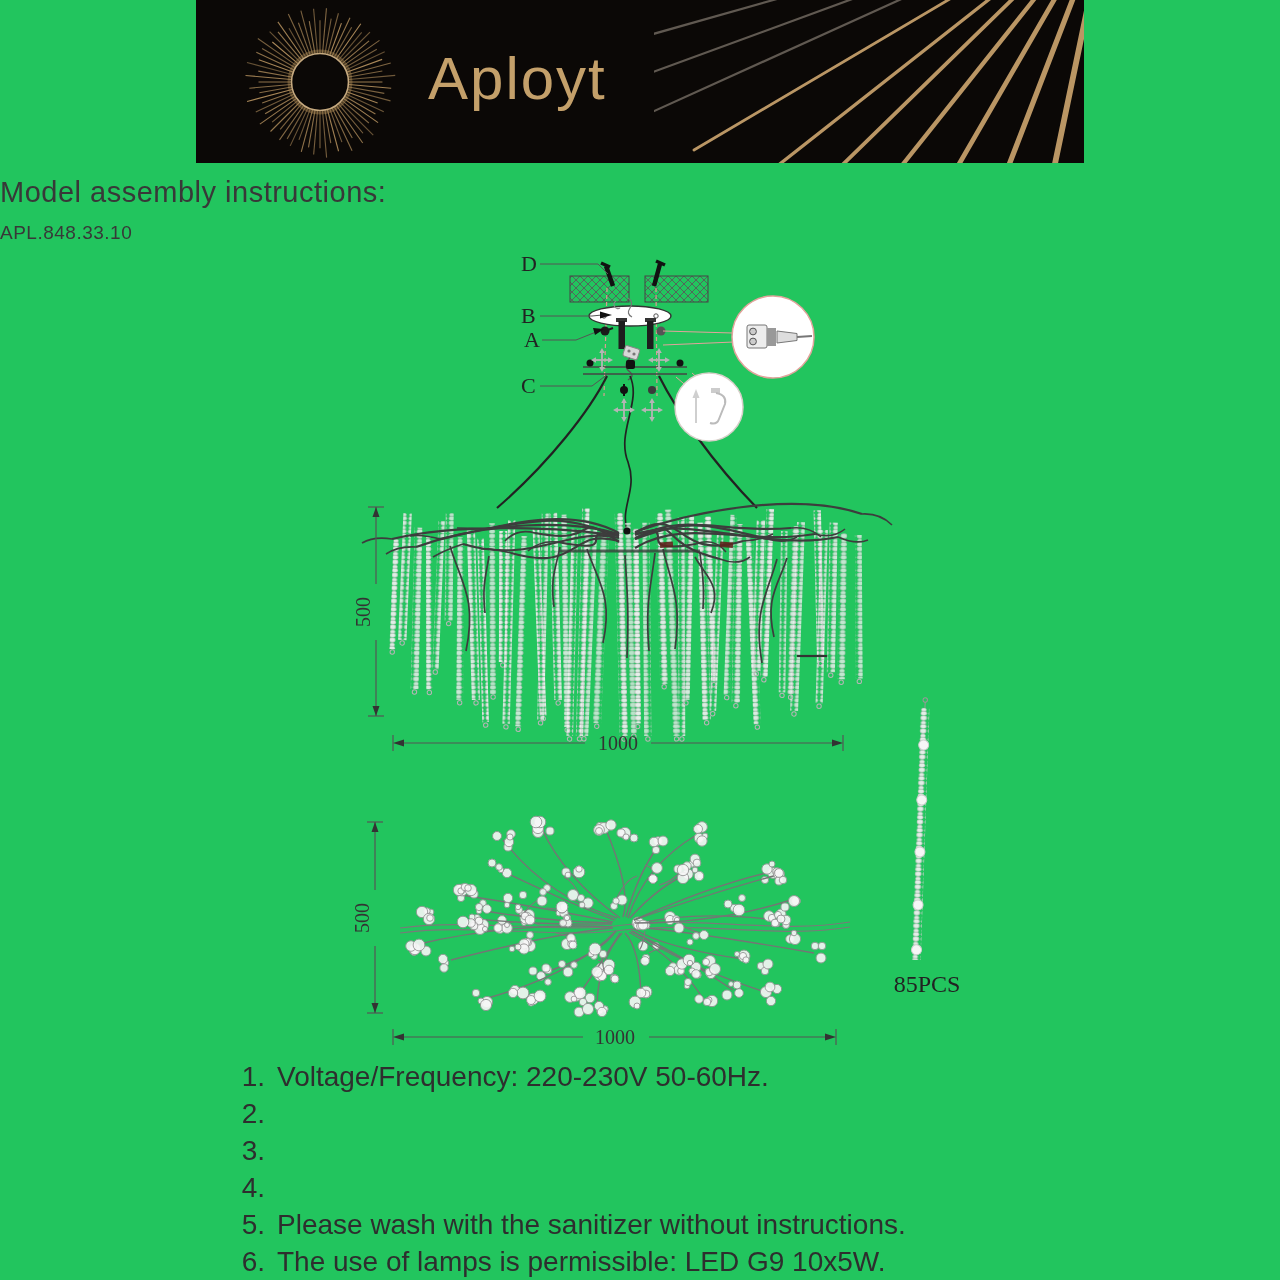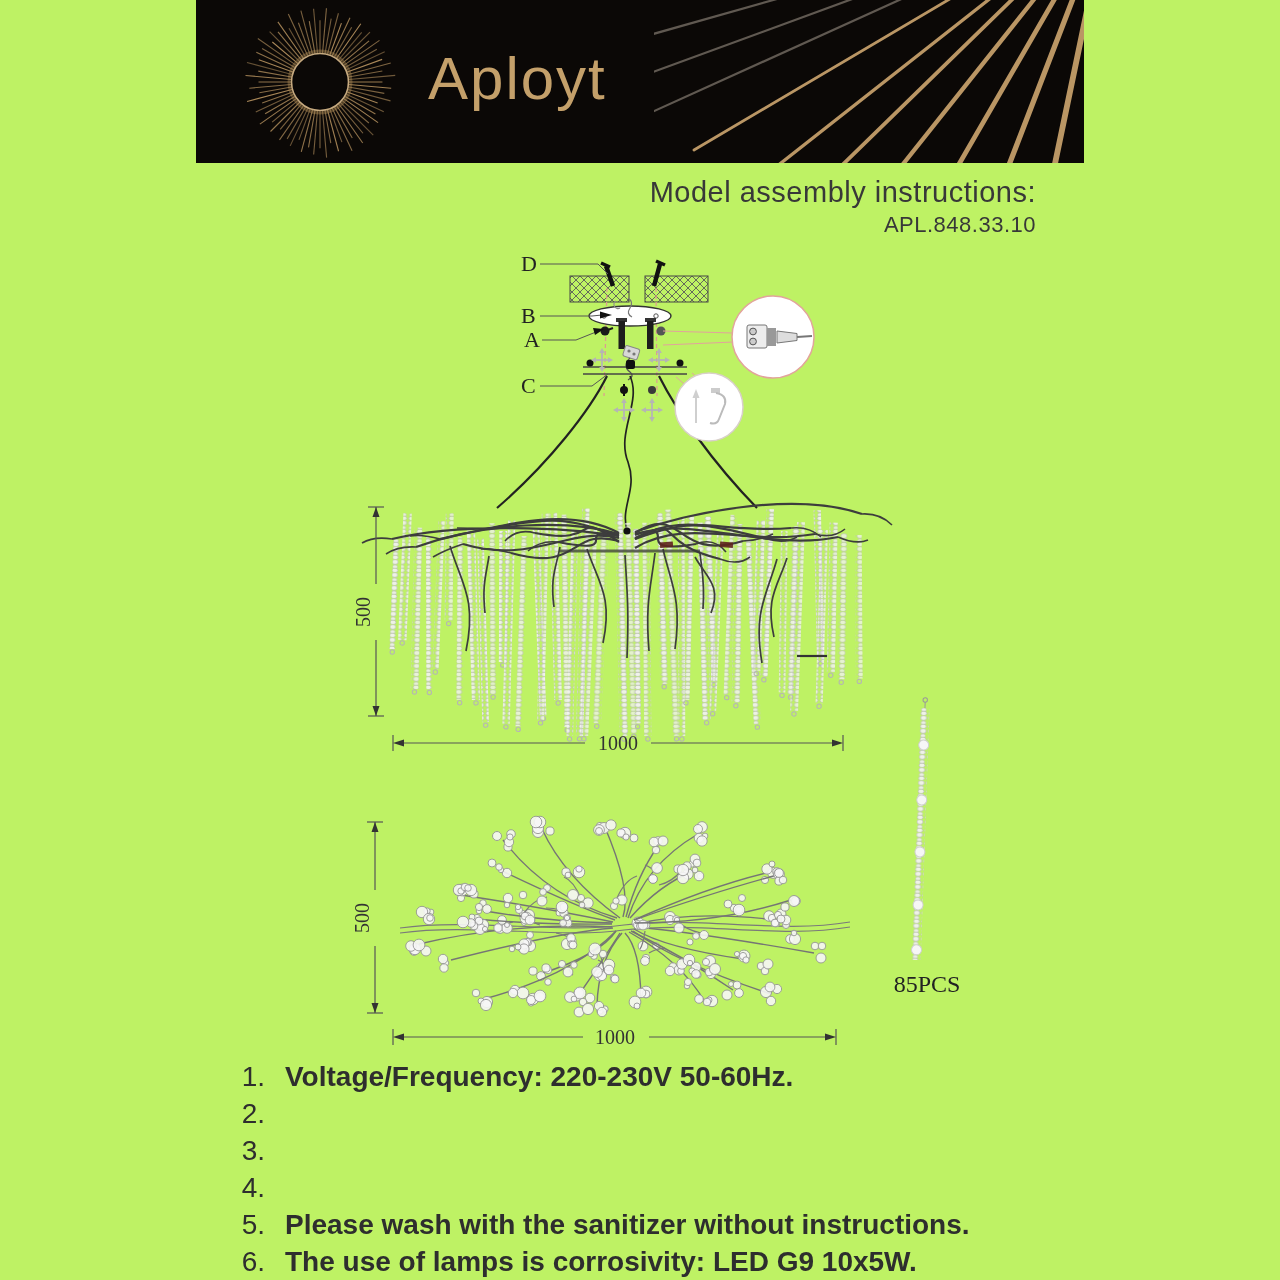--- a/index.html
+++ b/index.html
@@ -1,37 +1,37 @@
 <!DOCTYPE html>
 <html><head>
 <meta charset="utf-8">
 <style>
   html,body{margin:0;padding:0;background:#ffffff;}
-  .page{position:relative;width:1280px;height:1280px;background:#bef264;overflow:hidden;
+  .page{position:relative;width:1280px;height:1280px;background:#22c55e;overflow:hidden;
         font-family:"Liberation Sans",sans-serif;}
   
   .header{position:absolute;left:196px;top:0;width:888px;height:163px;background:#0b0806;}
   .logo{position:absolute;left:48px;top:6px;width:152px;height:152px;}
   .brand{position:absolute;left:232px;top:44px;font-size:60px;letter-spacing:2px;
          color:#c4a06a;font-family:"Liberation Sans",sans-serif;font-weight:400;}
   .fan{position:absolute;right:0;top:0;width:430px;height:163px;}
   
-  .titleblock{position:absolute;left:0;top:176px;width:1036px;text-align:right;color:#383838;}
+  .titleblock{position:absolute;left:0;top:176px;width:1036px;text-align:left;color:#383838;}
   .t1{font-size:29px;font-weight:500;letter-spacing:.5px;}
-  .t2{font-size:22px;font-weight:500;margin-top:3px;letter-spacing:.5px;}
+  .t2{font-size:19px;font-weight:500;margin-top:13px;letter-spacing:.5px;}
   
   .diagram{position:absolute;left:0;top:0;width:1280px;height:1280px;}
   .dimtext{font-family:"Liberation Serif","DejaVu Serif",serif;font-size:20px;fill:#333;}
   .ltext{font-family:"Liberation Serif","DejaVu Serif",serif;font-size:22px;fill:#222;}
   .pcstext{font-family:"Liberation Serif","DejaVu Serif",serif;font-size:24px;fill:#222;}
   
   .instructions{position:absolute;left:225px;top:1058px;width:840px;color:#2e2e2e;}
   .irow{display:flex;align-items:baseline;line-height:37px;font-size:28px;font-weight:500;}
   .inum{width:40px;text-align:right;flex:none;}
-  .itext{margin-left:20px;white-space:nowrap;font-weight:bold;}
+  .itext{margin-left:12px;white-space:nowrap;}
 </style>
 </head>
 <body>
 
 <div class="page">
 
   <div class="header">
     <svg class="logo" viewBox="0 0 152 152">
       <g id="logo-rays">
           <line x1="105" y1="76" x2="138.42803440988064" y2="76" stroke="#b6925f" stroke-width="1.1" opacity="0.83"></line>
@@ -809,17 +809,17 @@
     </div>
     <div class="irow">
       <span class="inum">4.</span>
     </div>
     <div class="irow">
       <span class="inum">5.</span>
       <span class="itext">Please wash with the sanitizer without instructions.</span>
     </div>
     <div class="irow">
       <span class="inum">6.</span>
-      <span class="itext">The use of lamps is corrosivity: LED G9 10x5W.</span>
+      <span class="itext">The use of lamps is permissible: LED G9 10x5W.</span>
     </div>
   </div>
 
 </div>
 
 </body></html>

